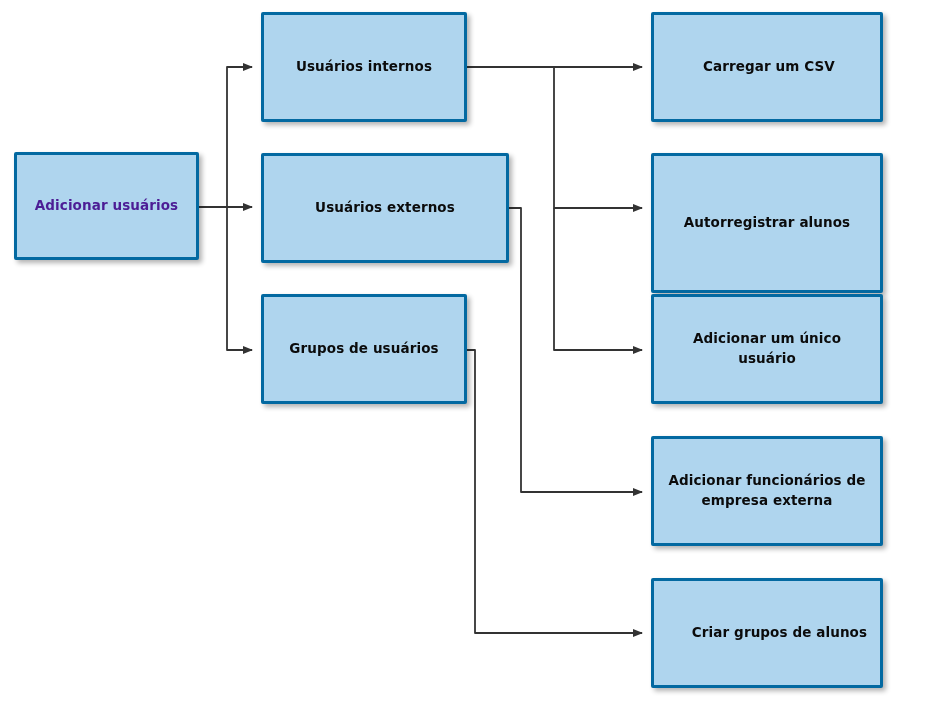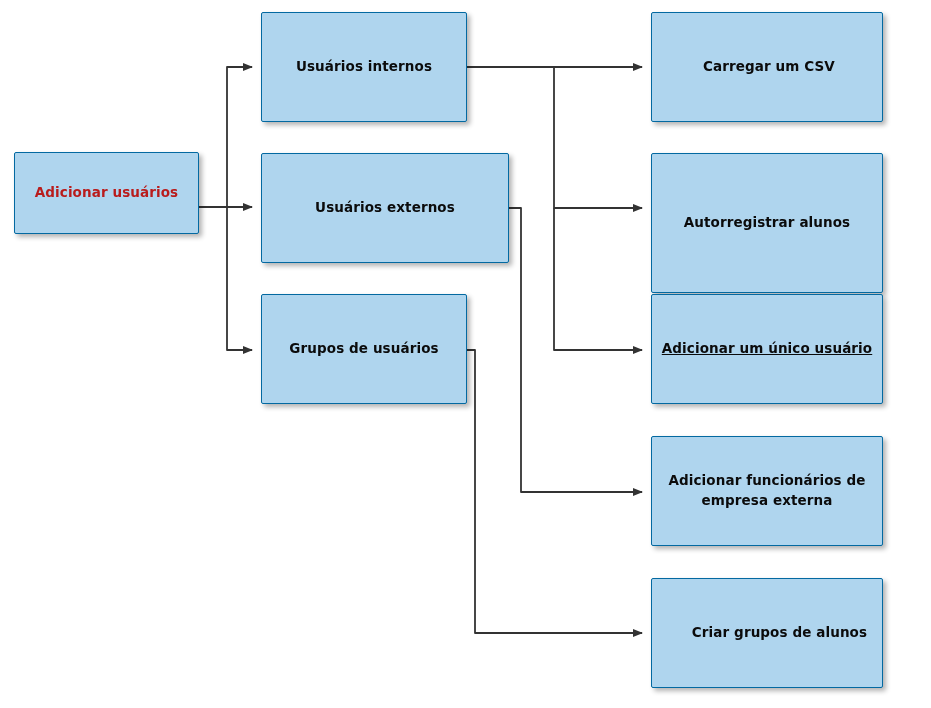--- a/index.html
+++ b/index.html
@@ -20,21 +20,21 @@
     left: 0;
     top: 0;
     width: 931px;
     height: 708px;
     pointer-events: none;
   }
   .node {
     position: absolute;
     box-sizing: border-box;
     background: #AFD5EE;
-    border: 1px solid #0369a1;
+    border: 3px solid #0369a1;
     border-radius: 2px;
     box-shadow: 3px 3px 5px rgba(0,0,0,0.30);
     display: flex;
     align-items: center;
     justify-content: center;
     text-align: center;
     color: #0b0b0b;
     font-size: 13.5px;
     font-weight: bold;
     line-height: 1.45;
@@ -64,39 +64,39 @@
         <path d="M 199 207 L 227 207 L 227 350 L 252 350" fill="none" stroke="#333333" stroke-width="1.8" stroke-linejoin="round" stroke-linecap="butt" marker-end="url(#arrowhead)"></path>
         <path d="M 467 67 L 642 67" fill="none" stroke="#333333" stroke-width="1.8" stroke-linejoin="round" stroke-linecap="butt" marker-end="url(#arrowhead)"></path>
         <path d="M 467 67 L 554 67 L 554 208 L 642 208" fill="none" stroke="#333333" stroke-width="1.8" stroke-linejoin="round" stroke-linecap="butt" marker-end="url(#arrowhead)"></path>
         <path d="M 554 208 L 554 350 L 642 350" fill="none" stroke="#333333" stroke-width="1.8" stroke-linejoin="round" stroke-linecap="butt" marker-end="url(#arrowhead)"></path>
         <path d="M 467 208 L 521 208 L 521 492 L 642 492" fill="none" stroke="#333333" stroke-width="1.8" stroke-linejoin="round" stroke-linecap="butt" marker-end="url(#arrowhead)"></path>
         <path d="M 467 350 L 475 350 L 475 633 L 642 633" fill="none" stroke="#333333" stroke-width="1.8" stroke-linejoin="round" stroke-linecap="butt" marker-end="url(#arrowhead)"></path>
       </g>
   </svg>
 
   <div id="node-layer">
-      <div class="node" style="left: 14px; top: 152px; width: 185px; height: 82px; background: rgb(175, 213, 238); color: #b91c1c;">
+      <div class="node" style="left: 14px; top: 152px; width: 185px; height: 108px; background: rgb(175, 213, 238); color: #4c1d95;">
         <span class="label">Adicionar usuários</span>
       </div>
       <div class="node" style="left: 261px; top: 12px; width: 206px; height: 110px; background: rgb(175, 213, 238); color: rgb(11, 11, 11);">
         <span class="label">Usuários internos</span>
       </div>
       <div class="node" style="left: 261px; top: 153px; width: 248px; height: 110px; background: rgb(175, 213, 238); color: rgb(11, 11, 11);">
         <span class="label">Usuários externos</span>
       </div>
       <div class="node" style="left: 261px; top: 294px; width: 206px; height: 110px; background: rgb(175, 213, 238); color: rgb(11, 11, 11);">
         <span class="label">Grupos de usuários</span>
       </div>
       <div class="node" style="left: 651px; top: 12px; width: 232px; height: 110px; background: rgb(175, 213, 238); color: rgb(11, 11, 11); padding-left: 12px;">
         <span class="label">Carregar um CSV</span>
       </div>
       <div class="node" style="left: 651px; top: 153px; width: 232px; height: 140px; background: rgb(175, 213, 238); color: rgb(11, 11, 11);">
         <span class="label">Autorregistrar alunos</span>
       </div>
-      <div class="node" style="left: 651px; top: 294px; width: 232px; height: 110px; background: rgb(175, 213, 238); color: rgb(11, 11, 11); text-decoration: underline;">
+      <div class="node" style="left: 651px; top: 294px; width: 232px; height: 110px; background: rgb(175, 213, 238); color: rgb(11, 11, 11);">
         <span class="label">Adicionar um único usuário</span>
       </div>
       <div class="node" style="left: 651px; top: 436px; width: 232px; height: 110px; background: rgb(175, 213, 238); color: rgb(11, 11, 11);">
         <span class="label">Adicionar funcionários de empresa externa</span>
       </div>
       <div class="node" style="left: 651px; top: 578px; width: 232px; height: 110px; background: rgb(175, 213, 238); color: rgb(11, 11, 11); padding-left: 33px;">
         <span class="label">Criar grupos de alunos</span>
       </div>
     </div>
 

